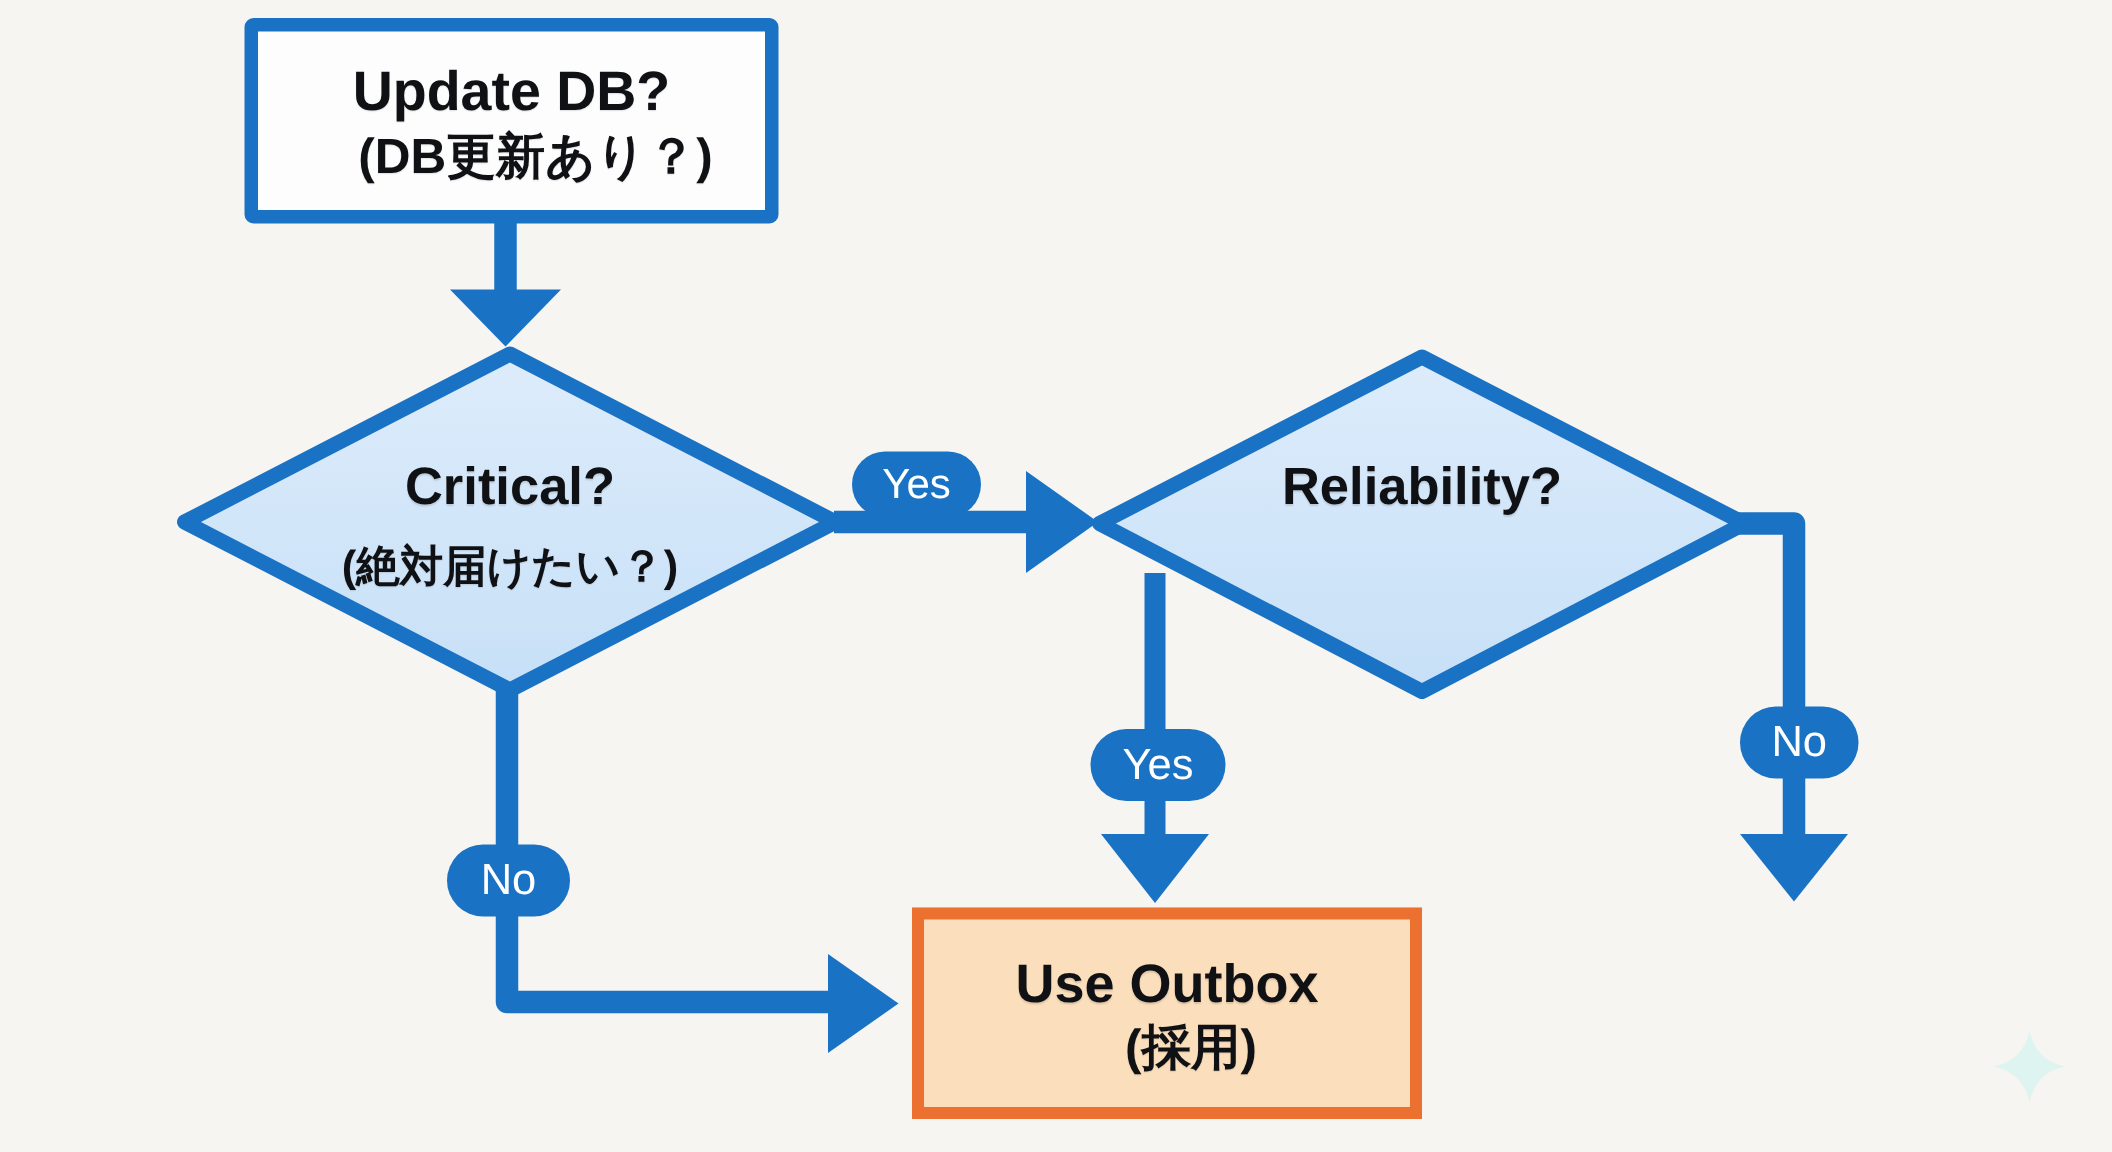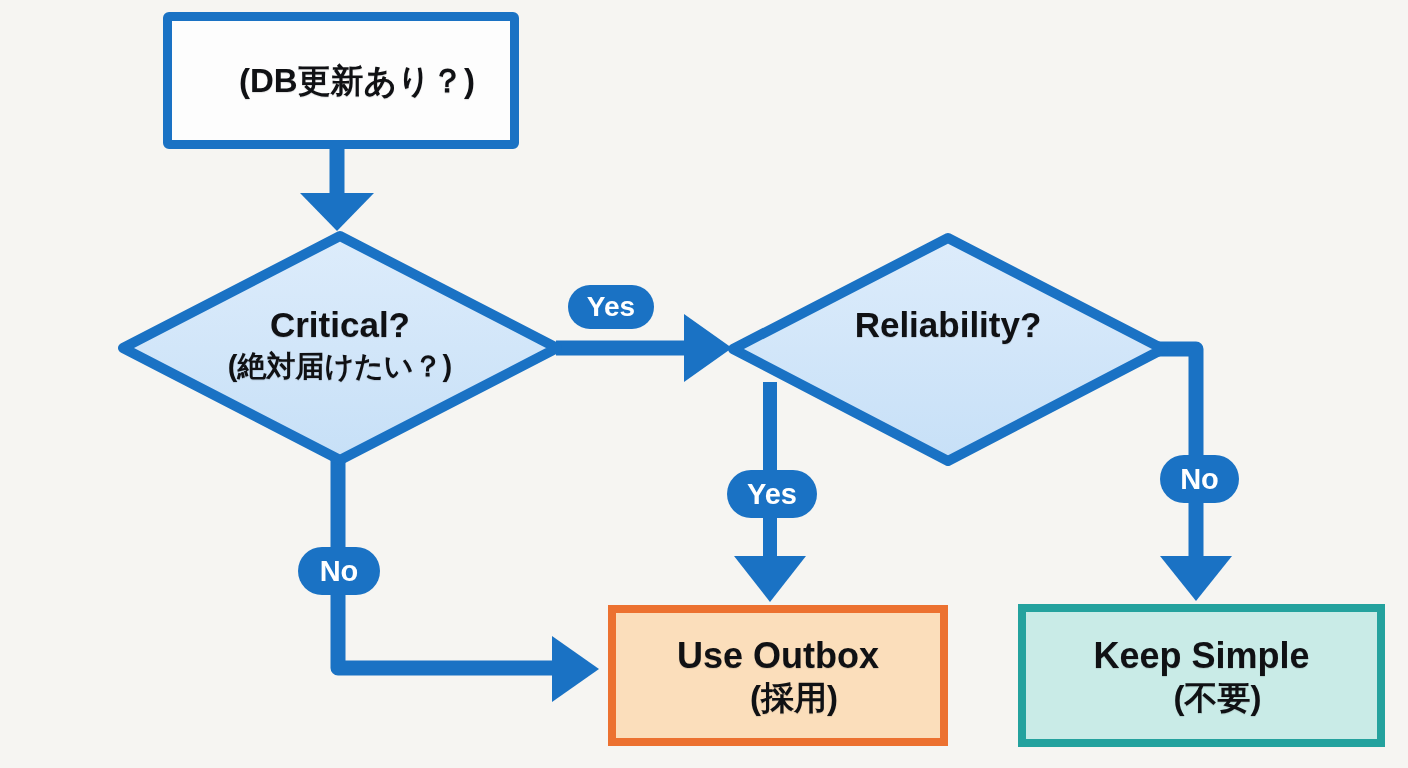--- a/index.html
+++ b/index.html
@@ -73,31 +73,32 @@
     text-align:center;width:400px;
   }
   .diamond-label .title{
     font-size:35px;font-weight:700;line-height:1.3;
     text-shadow:0 1px 1px rgba(0,0,0,.12);white-space:nowrap;
   }
   .diamond-label .subtitle{
     font-size:29px;font-weight:700;line-height:1.25;
     text-shadow:0 1px 1px rgba(0,0,0,.12);white-space:nowrap;
   }
-  .diamond-label-critical{left:140px;top:302px;}
+  .diamond-label-critical{left:140px;top:302px;gap:12px;}
   .diamond-label-reliability{left:748px;top:302px;}
 
   .pill{
     position:absolute;
     display:flex;align-items:center;justify-content:center;
     background:var(--blue);
     color:var(--label-text);
-    font-weight:700;
+    font-weight:400;
     border-radius:26px;
     z-index:3;
+    margin-top:16px;
   }
   .pill-yes-1{left:568px;top:285px;width:86px;height:44px;font-size:28px;}
   .pill-yes-2{left:727px;top:470px;width:90px;height:48px;font-size:29px;}
   .pill-no-1{left:298px;top:547px;width:82px;height:48px;font-size:29px;}
   .pill-no-2{left:1160px;top:455px;width:79px;height:48px;font-size:29px;}
 </style>
 </head>
 <body>
 
 <div class="canvas">
@@ -135,20 +136,21 @@
       <polygon class="head" points="1160,556 1232,556 1196,601"></polygon>
     </g>
 
     <polygon class="diamond" points="340,236 557,348 340,460 123,348"></polygon>
     <polygon class="diamond" points="948,238 1163,349 948,461 733,349"></polygon>
 
     <path class="sparkle" d="M1353,687 Q1357,707 1377,711 Q1357,715 1353,735 Q1349,715 1329,711 Q1349,707 1353,687 Z"></path>
   </svg>
 
   <div class="node node-rect-start">
+    <div class="title">Update DB?</div>
     <div class="subtitle">(DB更新あり？)</div>
   </div>
 
   <div class="diamond-label diamond-label-critical">
     <div class="title">Critical?</div>
     <div class="subtitle">(絶対届けたい？)</div>
   </div>
 
   <div class="diamond-label diamond-label-reliability">
     <div class="title">Reliability?</div>
@@ -157,18 +159,14 @@
   <div class="pill pill-yes-1">Yes</div>
   <div class="pill pill-no-1">No</div>
   <div class="pill pill-yes-2">Yes</div>
   <div class="pill pill-no-2">No</div>
 
   <div class="node node-rect-outbox">
     <div class="title" style="font-size:36px;">Use Outbox</div>
     <div class="subtitle">(採用)</div>
   </div>
 
-  <div class="node node-rect-keep">
-    <div class="title" style="font-size:36px;">Keep Simple</div>
-    <div class="subtitle">(不要)</div>
-  </div>
 
 </div>
 
 </body></html>

